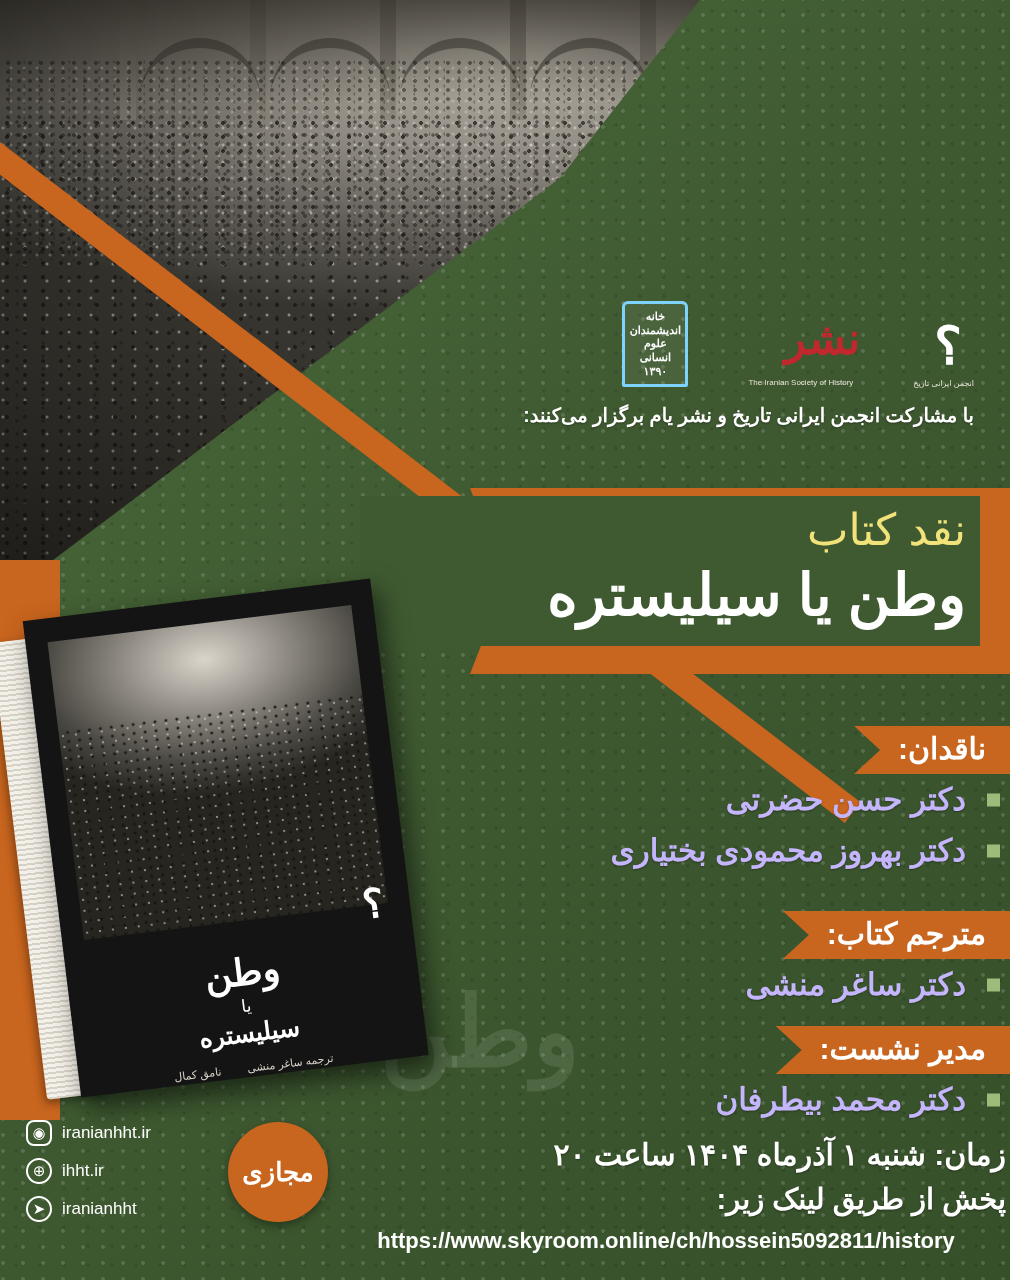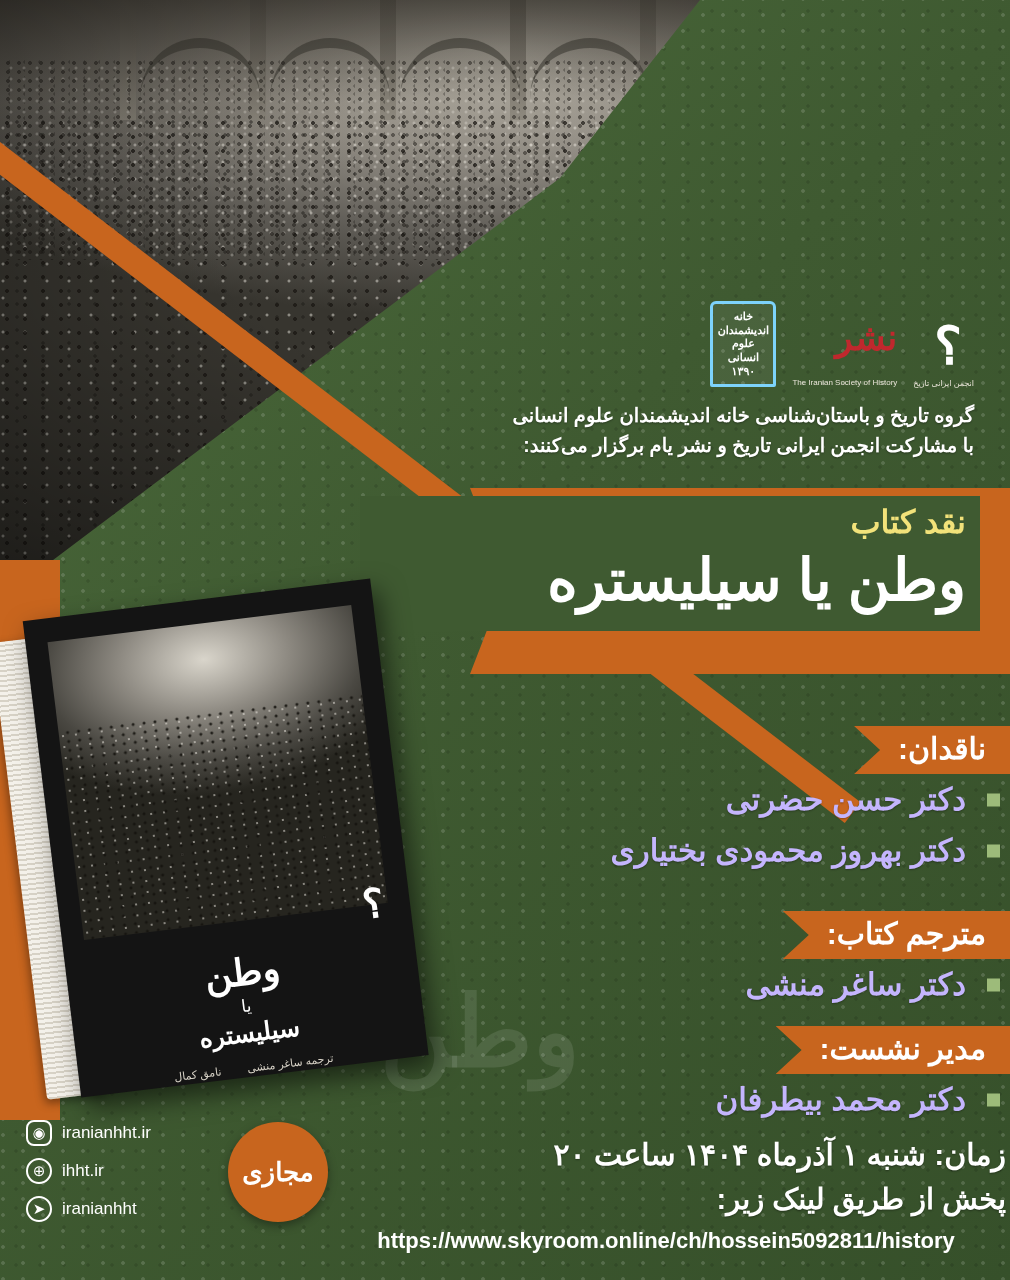--- a/index.html
+++ b/index.html
@@ -146,28 +146,28 @@
     border: 3px solid #7dd3fc;
     border-radius: 6px 6px 2px 2px;
     display: flex; align-items: center; justify-content: center;
     font-size: 11px; line-height: 1.25; font-weight: bold;
     padding: 18px;
     background: rgba(255,255,255,.06);
   }
   .logo-red {
     width: 62px; height: 74px;
     display: flex; align-items: center; justify-content: center;
-    color: #c0282d; font-size: 36px; font-weight: bold;
+    color: #c0282d; font-size: 44px; font-weight: bold;
   }
   .logo-q {
     width: 52px; height: 76px;
     display: flex; align-items: flex-end; justify-content: center;
     color: #ffffff; font-size: 52px; font-weight: bold;
   }
-  .logo-cap { font-size: 8px; color: #e9e4d8; margin-top: 3px; line-height: 1.2; }
+  .logo-cap { font-size: 8px; color: #e9e4d8; margin-top: 3px; line-height: 1.2; margin-left: 44px; }
 
   
   .organizer {
     position: absolute;
     top: 400px;
     right: 36px;
     width: 660px;
     text-align: right;
     color: #ffffff;
     font-size: 19.5px;
@@ -190,22 +190,22 @@
     position: absolute;
     right: 30px;
     top: 496px;
     width: 620px;
     text-align: right;
     background: #3f5a31;
     padding: 6px 14px 14px 28px;
   }
   .t-small {
     color: #f2e27a;
-    font-size: 32px;
-    font-weight: bold;
+    font-size: 44px;
+    font-weight: normal;
     line-height: 1.25;
   }
   .t-big {
     color: #ffffff;
     font-size: 58px;
     font-weight: bold;
     line-height: 1.3;
     white-space: nowrap;
   }
 
@@ -402,21 +402,20 @@
     <div class="logo-box">
       <div class="logo-red">نشر</div>
       <div class="logo-cap">The Iranian Society of History</div>
     </div>
     <div class="logo-box">
       <div class="logo-stamp">خانه اندیشمندان علوم انسانی ۱۳۹۰</div>
     </div>
   </div>
 
   <div class="organizer">
-    <div>گروه تاریخ و باستان‌شناسی خانه اندیشمندان علوم انسانی</div>
     <div>با مشارکت انجمن ایرانی تاریخ و نشر یام برگزار می‌کنند:</div>
   </div>
 
   <div class="title-bar"></div>
   <div class="title-inner">
     <div class="t-small">نقد کتاب</div>
     <div class="t-big">وطن یا سیلیستره</div>
   </div>
 
   <div class="sec" style="top:690px;">

